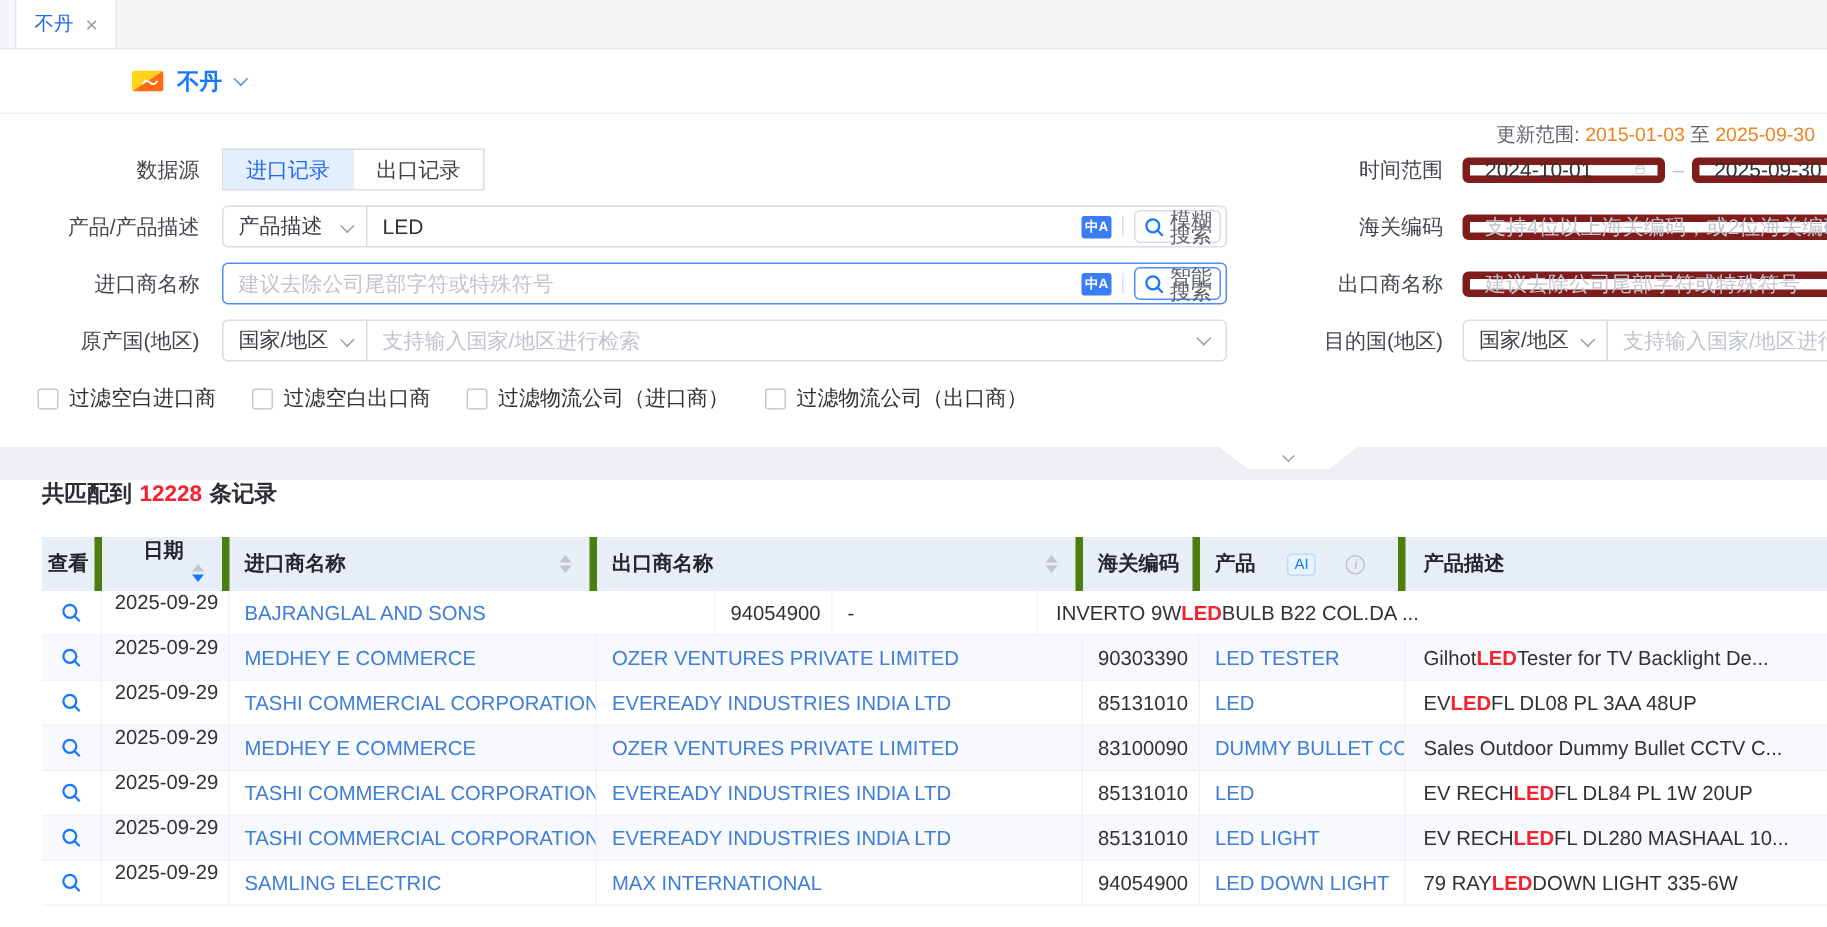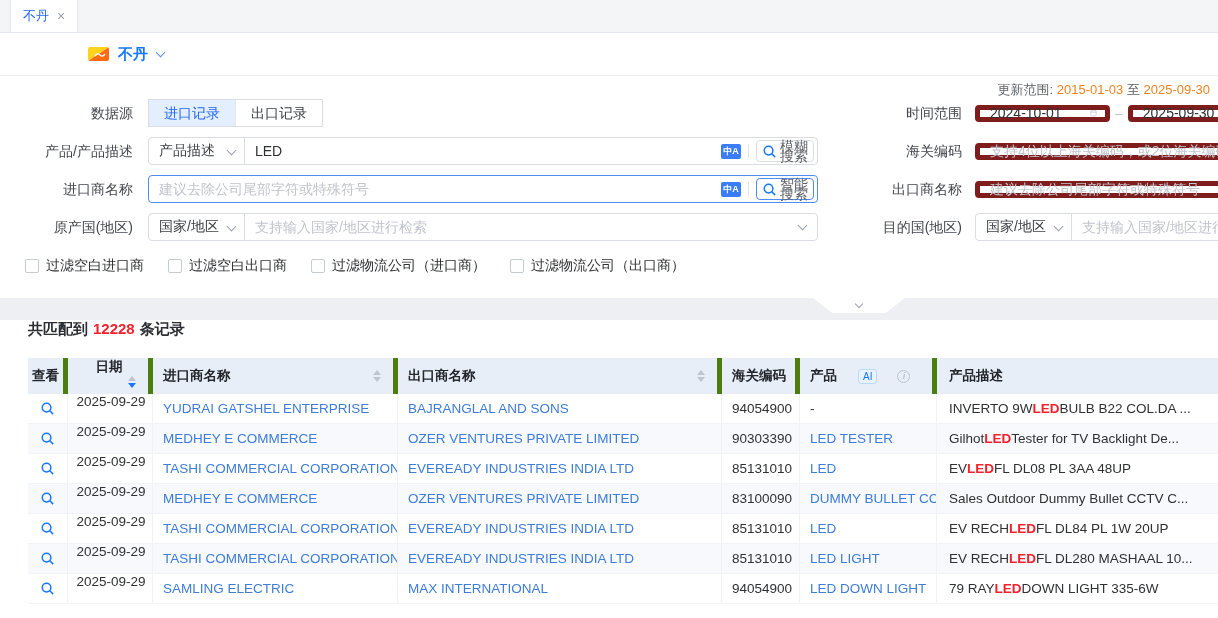--- a/index.html
+++ b/index.html
@@ -323,23 +323,20 @@
     <div class="trow">
       <div class="c c0">
           <span class="qbtn">
             <svg width="15" height="15" viewBox="0 0 16 16">
               <circle cx="7" cy="7" r="4.6" fill="none" stroke="#1677ff" stroke-width="1.6"></circle>
               <line x1="10.5" y1="10.5" x2="14" y2="14" stroke="#1677ff" stroke-width="1.6"></line>
             </svg>
           </span>
         </div>
       <div class="c c1">2025-09-29</div>
-      <div class="c c2">
-          <span class="lnk">YUDRAI GATSHEL ENTERPRISE</span>
-        </div>
       <div class="c c3">
           <span class="lnk">BAJRANGLAL AND SONS</span>
         </div>
       <div class="c c4">94054900</div>
       <div class="c c5">
           <span>-</span>
         </div>
       <div class="c c6">
           <span>INVERTO 9W </span>
           <span class="led">LED</span>

